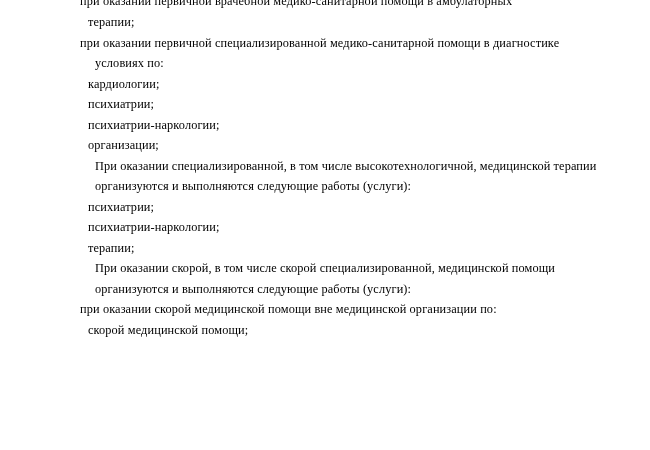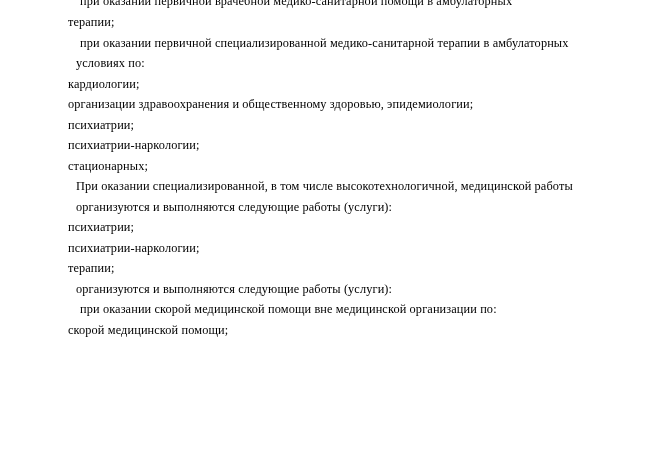--- a/index.html
+++ b/index.html
@@ -22,23 +22,23 @@
     padding: 0 12px 0 0;
   }
   .line {
     font-size: 12.3px;
     line-height: 20.5px;
     white-space: pre-wrap;
     color: #000000;
     letter-spacing: 0.01em;
   }
   
-  .i0 { padding-left: 76px; }
+  .i0 { padding-left: 76px; margin-left: 19px; }
   .i1 { padding-left: 80px; }
-  .i2 { padding-left: 68px; }
+  .i2 { padding-left: 88px; }
   .clip-top {
     position: absolute;
     top: 0;
     left: 0;
     width: 557px;
     height: 12px;
     overflow: hidden;
   }
   .clip-top .line {
     position: relative;
@@ -52,31 +52,31 @@
 <body>
 
 <div id="doc">
 
   <div class="clip-top">
     <div class="line i1">при оказании первичной врачебной медико-санитарной помощи в амбулаторных условиях по:</div>
   </div>
 
   <div class="body-block">
     <div class="line i2">терапии;</div>
-    <div class="line i1">при оказании первичной специализированной медико-санитарной терапии в амбулаторных</div>
+    <div class="line i1">при оказании первичной специализированной медико-санитарной помощи в диагностике</div>
     <div class="line i0">условиях по:</div>
     <div class="line i2">кардиологии;</div>
-    <div class="line i2">организации здравоохранения и общественному здоровью, эпидемиологии;</div>
     <div class="line i2">психиатрии;</div>
     <div class="line i2">психиатрии-наркологии;</div>
-    <div class="line i2">стационарных;</div>
-    <div class="line i0">При оказании специализированной, в том числе высокотехнологичной, медицинской работы</div>
+    <div class="line i2">организации;</div>
+    <div class="line i0">При оказании специализированной, в том числе высокотехнологичной, медицинской терапии</div>
     <div class="line i0">организуются и выполняются следующие работы (услуги):</div>
     <div class="line i2">психиатрии;</div>
     <div class="line i2">психиатрии-наркологии;</div>
     <div class="line i2">терапии;</div>
+    <div class="line i0">При оказании скорой, в том числе скорой специализированной, медицинской помощи</div>
     <div class="line i0">организуются и выполняются следующие работы (услуги):</div>
     <div class="line i1">при оказании скорой медицинской помощи вне медицинской организации по:</div>
     <div class="line i2">скорой медицинской помощи;</div>
 
   </div>
 
 </div>
 
 </body></html>

